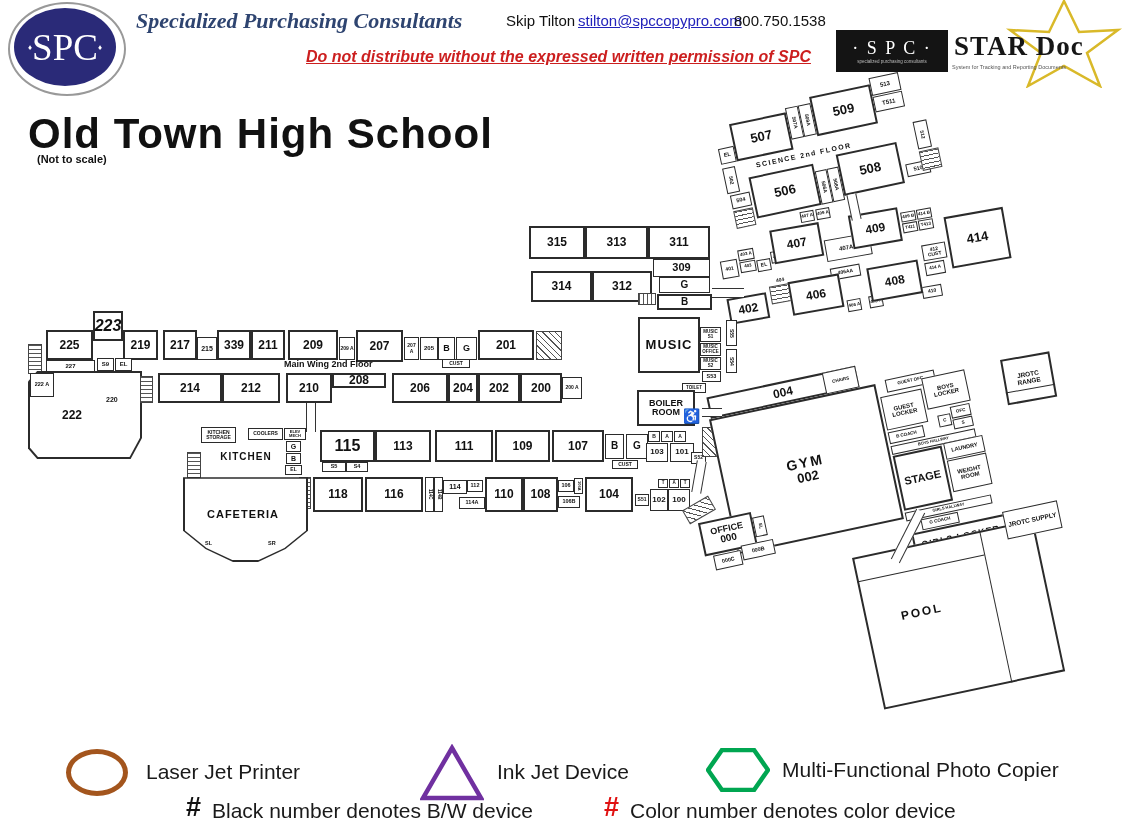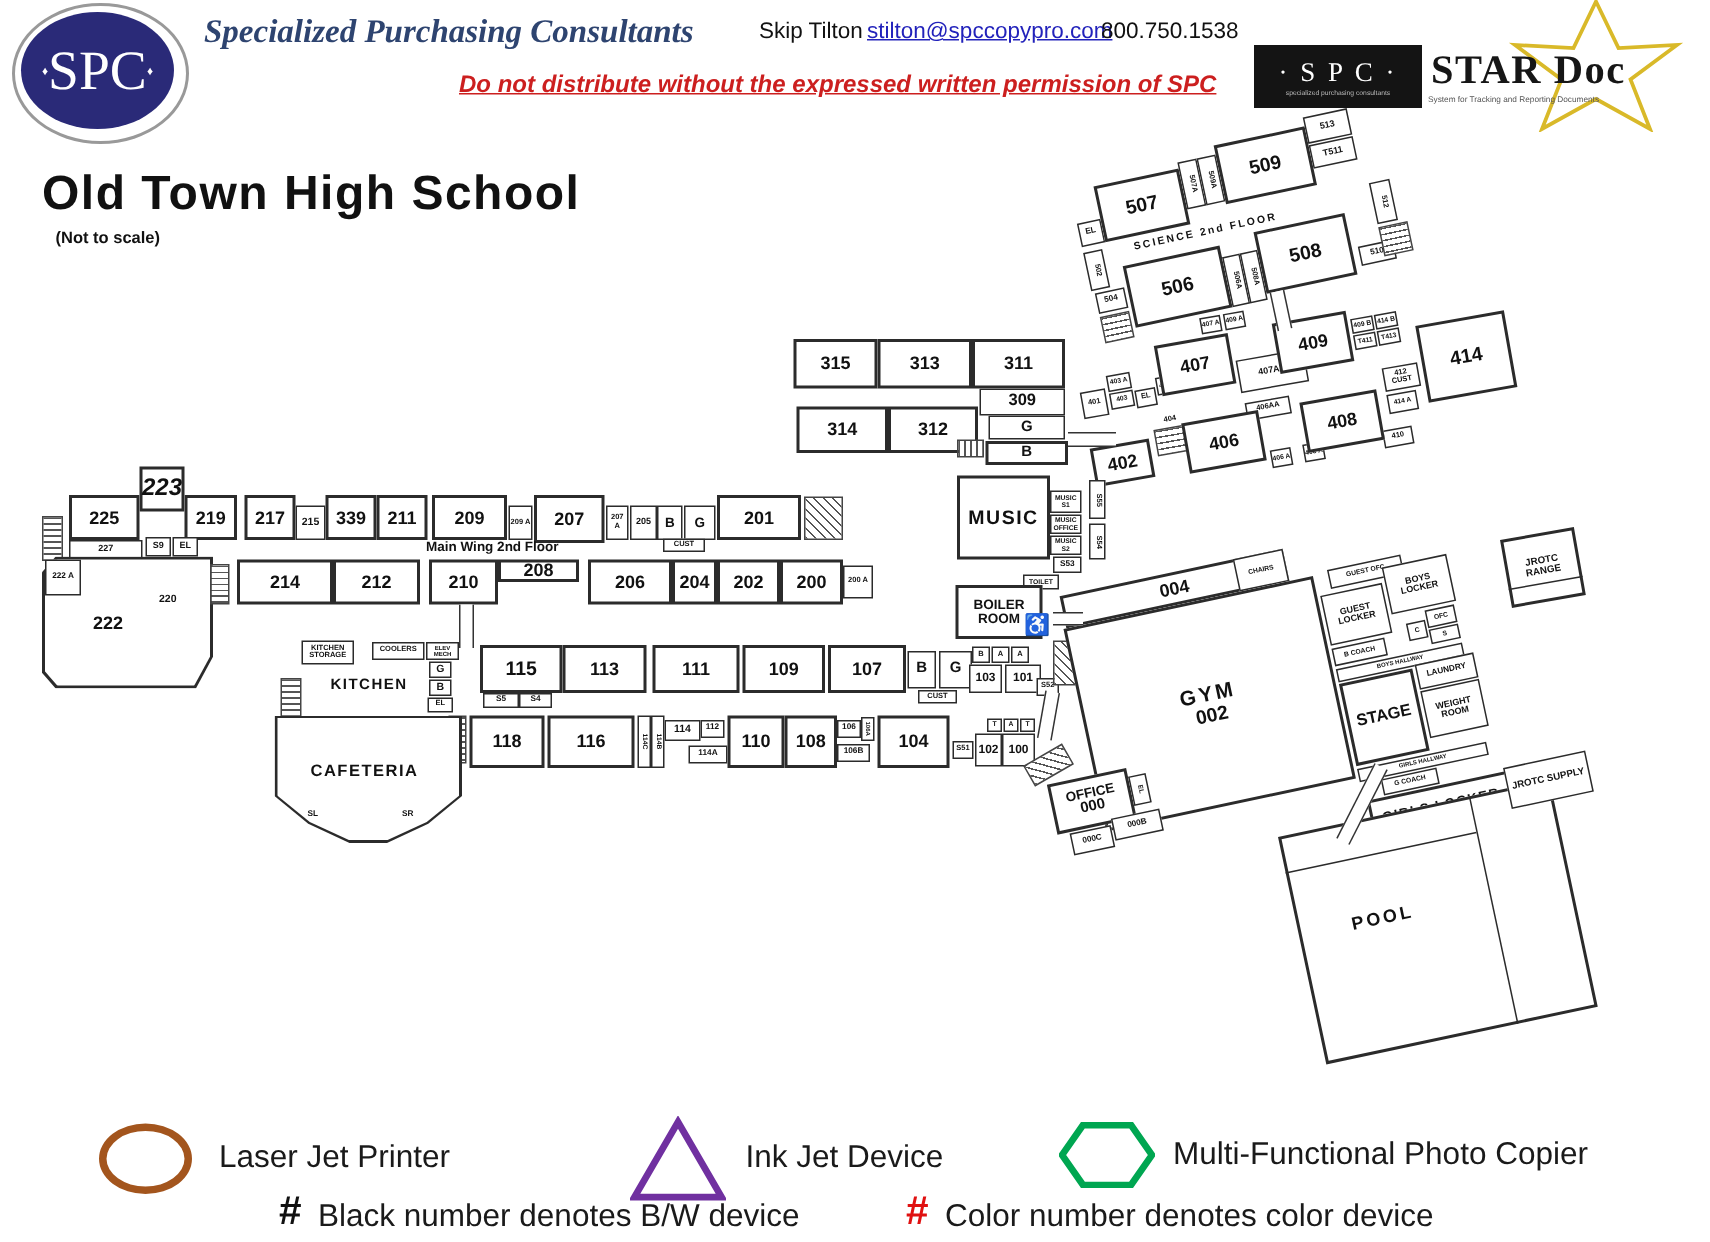--- a/index.html
+++ b/index.html
@@ -47,21 +47,21 @@
     <polygon points="76,1 91,32 130,30 99,53 112,86 76,66 40,86 53,53 22,30 61,32" fill="none" stroke-width="2.5" stroke="#d9b929"></polygon>
   </svg>
   <div style="position:absolute;left:836px;top:30px;width:112px;height:42px;background:#141414;display:flex;flex-direction:column;align-items:center;justify-content:center;">
     <span style="color:#fff;font-family:'Liberation Serif',serif;font-size:18px;letter-spacing:2px;">· S P C ·</span>
     <span style="color:#bbb;font-size:4.5px;white-space:nowrap;">specialized purchasing consultants</span>
   </div>
   <div class="lb" style="left:954px;top:31px;font-family:'Liberation Serif',serif;font-weight:700;font-size:27px;letter-spacing:1px;color:#161616;">STAR Doc</div>
   <div class="lb" style="left:952px;top:64px;font-weight:400;font-size:5.5px;color:#555;">System for Tracking and Reporting Documents</div>
 </div>
 
-<div class="lb" style="left:28px;top:110px;font-size:32px;font-weight:900;letter-spacing:1px;">Old Town High School</div>
+<div class="lb" style="left:28px;top:110px;font-size:42px;font-weight:900;letter-spacing:1px;">Old Town High School</div>
 <div class="lb" style="left:37px;top:153px;font-size:11px;">(Not to scale)</div>
 
 <div class="rot" style="left:710px;top:112px;width:250px;height:130px;transform:rotate(-12deg);">
   <div class="rm" style="left:0px;top:38px;width:16px;height:16px;font-size:5.5px;">EL</div>
   <div class="rm tk" style="left:16px;top:16px;width:58px;height:38px;font-size:13px;">507</div>
   <div class="rm v" style="left:74px;top:12px;width:13px;height:32px;font-size:5px;">507A</div>
   <div class="rm v" style="left:87px;top:12px;width:13px;height:32px;font-size:5px;">509A</div>
   <div class="rm tk" style="left:100px;top:6px;width:62px;height:40px;font-size:13px;">509</div>
   <div class="rm" style="left:162px;top:0px;width:30px;height:18px;font-size:6px;">513</div>
   <div class="rm" style="left:162px;top:19px;width:30px;height:16px;font-size:6px;">T511</div>
@@ -173,21 +173,21 @@
   <div class="rm tk" style="left:286px;top:373px;width:46px;height:30px;font-size:12px;">210</div>
   <div class="rm tk" style="left:332px;top:373px;width:54px;height:15px;font-size:12px;">208</div>
   <div class="rm tk" style="left:392px;top:373px;width:56px;height:30px;font-size:12px;">206</div>
   <div class="rm tk" style="left:448px;top:373px;width:30px;height:30px;font-size:12px;">204</div>
   <div class="rm tk" style="left:478px;top:373px;width:42px;height:30px;font-size:12px;">202</div>
   <div class="rm tk" style="left:520px;top:373px;width:42px;height:30px;font-size:12px;">200</div>
   <div class="rm" style="left:562px;top:377px;width:20px;height:22px;font-size:5px;">200 A</div>
 </div>
 
 <div>
-  <div class="rm tk" style="left:320px;top:430px;width:55px;height:32px;font-size:13px;">115</div>
+  <div class="rm tk" style="left:320px;top:430px;width:55px;height:32px;font-size:16px;">115</div>
   <div class="rm tk" style="left:375px;top:430px;width:56px;height:32px;font-size:12px;">113</div>
   <div class="rm tk" style="left:435px;top:430px;width:58px;height:32px;font-size:12px;">111</div>
   <div class="rm tk" style="left:495px;top:430px;width:55px;height:32px;font-size:12px;">109</div>
   <div class="rm tk" style="left:552px;top:430px;width:52px;height:32px;font-size:12px;">107</div>
   <div class="rm" style="left:605px;top:434px;width:19px;height:25px;font-size:10px;">B</div>
   <div class="rm" style="left:626px;top:434px;width:22px;height:25px;font-size:10px;">G</div>
   <div class="rm" style="left:612px;top:460px;width:26px;height:9px;font-size:5px;">CUST</div>
   <div class="rm" style="left:648px;top:431px;width:12px;height:11px;font-size:5px;">B</div>
   <div class="rm" style="left:661px;top:431px;width:12px;height:11px;font-size:5px;">A</div>
   <div class="rm" style="left:674px;top:431px;width:12px;height:11px;font-size:5px;">A</div>

